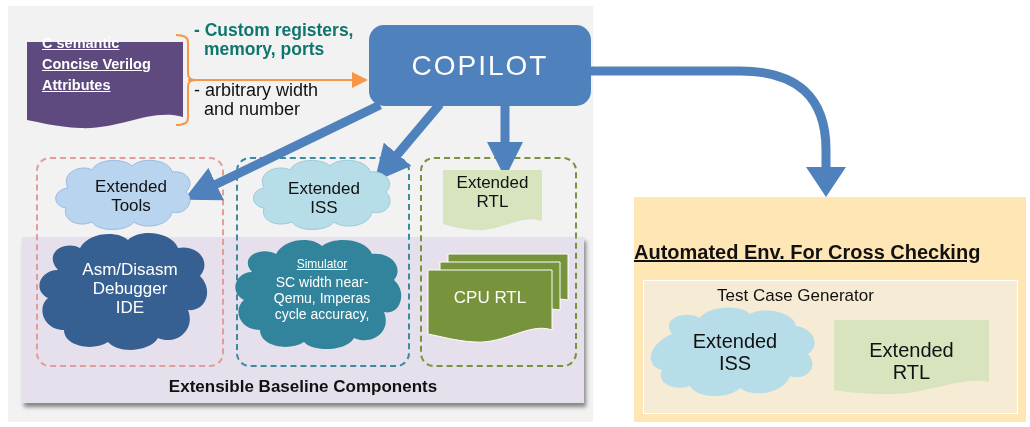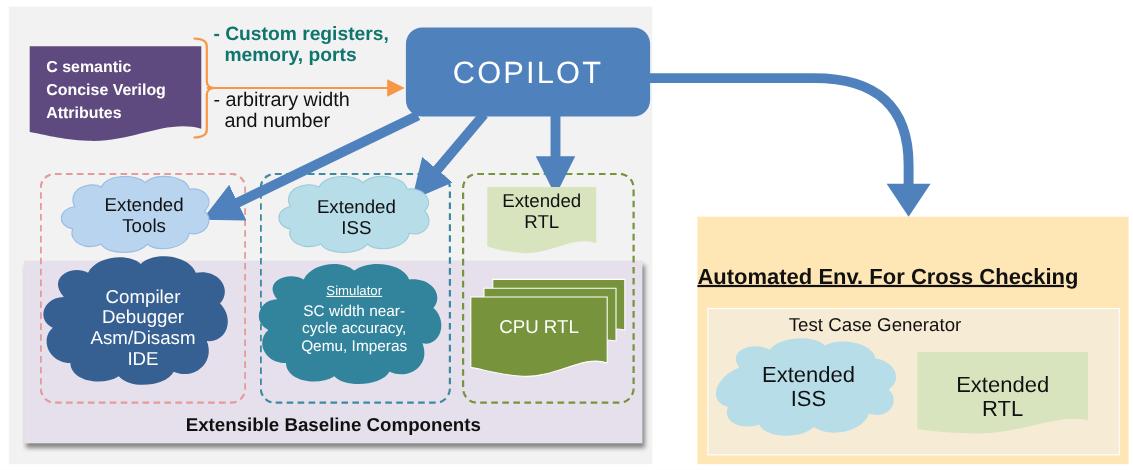--- a/index.html
+++ b/index.html
@@ -5,21 +5,21 @@
   html, body { margin: 0; padding: 0; background: #ffffff; }
   body { width: 1030px; height: 427px; position: relative; overflow: hidden; font-family: "Liberation Sans", "DejaVu Sans", sans-serif; }
   .abs { position: absolute; }
   #panel-left { left: 8px; top: 6px; width: 585px; height: 416px; background: #f2f2f2; }
   #baseline { left: 22px; top: 237px; width: 562px; height: 166px; background: #e6e0ec; box-shadow: 2px 4px 4px rgba(0,0,0,0.45); }
   .dash { border: 2px dashed; border-radius: 14px; box-sizing: border-box; }
   #grp-tools { left: 36px; top: 157px; width: 188px; height: 210px; border-color: #e39b9b; }
   #grp-iss { left: 236px; top: 157px; width: 174px; height: 210px; border-color: #3b8aa0; }
   #grp-rtl { left: 420px; top: 157px; width: 157px; height: 210px; border-color: #77933c; }
   .txt { text-align: center; line-height: 1.1; }
-  #semantic-text { left: 42px; top: 51px; color: #fff; font-weight: bold; font-size: 14.5px; line-height: 21px; }
+  #semantic-text { left: 42px; top: 33px; color: #fff; font-weight: bold; font-size: 14.5px; line-height: 21px; text-decoration: underline; }
   #bullet1 { left: 194px; top: 21px; font-weight: bold; font-size: 17.5px; line-height: 19px; color: #0f766e; }
   #bullet2 { left: 194px; top: 81px; font-size: 18px; line-height: 19px; color: #111; }
   #copilot { left: 369px; top: 25px; width: 222px; height: 81px; background: #4f81bd; color: #fff; font-size: 28px; letter-spacing: 2px; display: flex; align-items: center; justify-content: center; border-radius: 15px; }
   #auto-panel { left: 634px; top: 197px; width: 392px; height: 225px; background: #ffe6b5; }
   #auto-title { left: 634px; top: 241px; width: 392px; font-weight: bold; font-size: 20px; color: #111; text-align: left; text-decoration: underline; }
   #tcg-panel { left: 643px; top: 280px; width: 375px; height: 134px; background: #f6ebd4; border: 1px solid #ffffff; box-sizing: border-box; }
   #tcg-title { left: 643px; top: 286px; width: 305px; font-size: 17px; color: #111; text-align: center; }
   #footer-label { left: 22px; top: 377px; width: 562px; text-align: center; font-weight: bold; font-size: 17px; color: #111; }
   svg { position: absolute; left: 0; top: 0; }
 </style>
@@ -100,35 +100,34 @@
   <div style="padding-left:10px">and number</div>
 </div>
 
 <div class="abs" id="copilot">COPILOT</div>
 
 <div class="abs txt" style="left:76px;top:178px;width:110px;font-size:17px;color:#111;">
   <div>Extended</div>
   <div>Tools</div>
 </div>
 <div class="abs txt" style="left:50px;top:260px;width:160px;font-size:17px;color:#fff;line-height:19px;">
-  <div>Compiler</div>
+  <div>Asm/Disasm</div>
   <div>Debugger</div>
-  <div>Asm/Disasm</div>
   <div>IDE</div>
 </div>
 
 <div class="abs txt" style="left:268px;top:180px;width:112px;font-size:17px;color:#111;">
   <div>Extended</div>
   <div>ISS</div>
 </div>
 <div class="abs txt" style="left:240px;top:258px;width:164px;color:#fff;">
   <div style="font-size:12px;text-decoration:underline;margin-bottom:3px;">Simulator</div>
   <div style="font-size:14px;line-height:16px;">SC width near-</div>
+  <div style="font-size:14px;line-height:16px;">Qemu, Imperas</div>
   <div style="font-size:14px;line-height:16px;">cycle accuracy,</div>
-  <div style="font-size:14px;line-height:16px;">Qemu, Imperas</div>
 </div>
 
 <div class="abs txt" style="left:443px;top:174px;width:99px;font-size:17px;color:#111;">
   <div>Extended</div>
   <div>RTL</div>
 </div>
 <div class="abs txt" style="left:428px;top:289px;width:124px;font-size:17px;color:#fff;">CPU RTL</div>
 
 <div class="abs" id="footer-label">Extensible Baseline Components</div>
 

